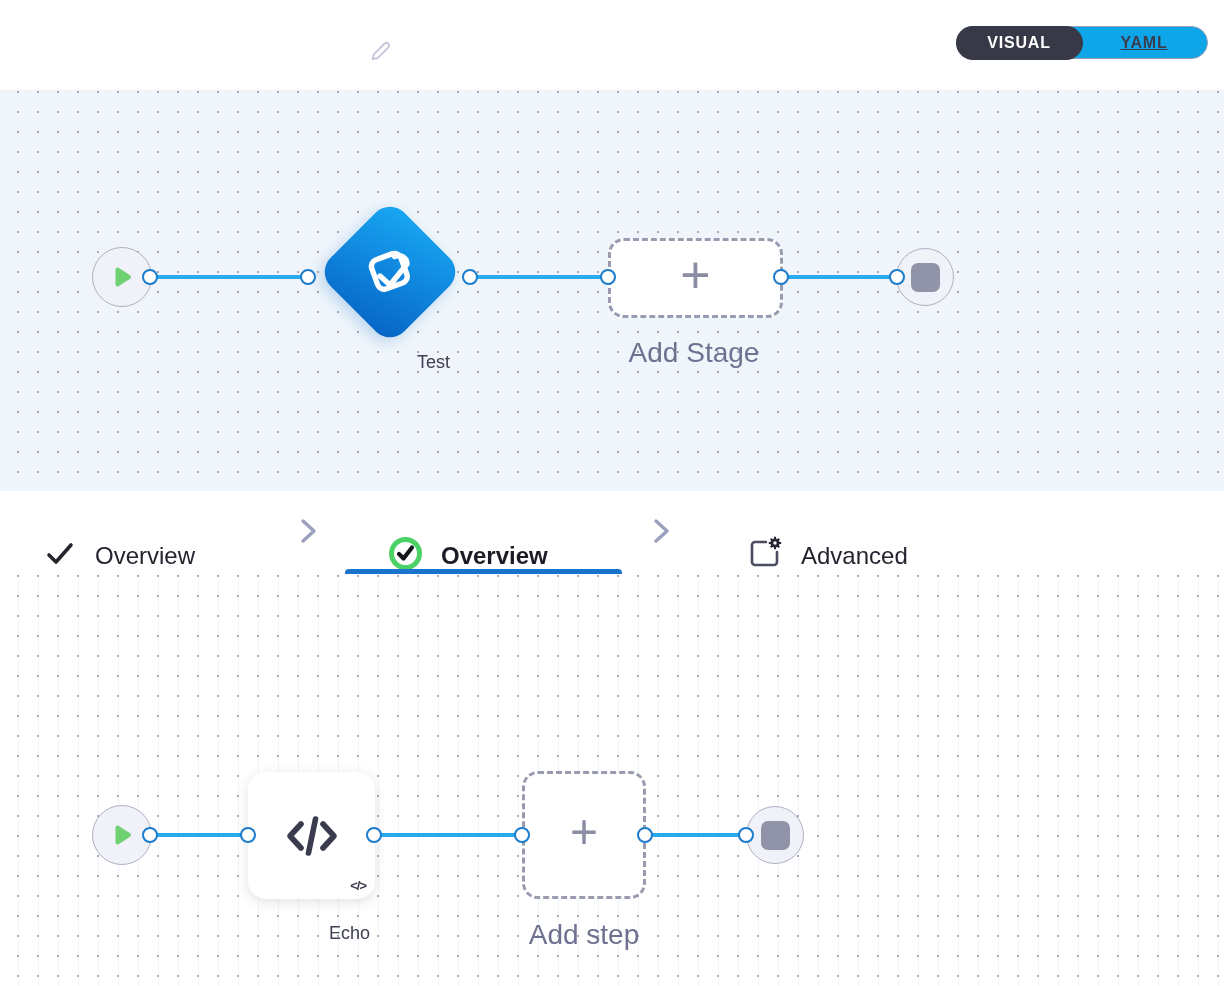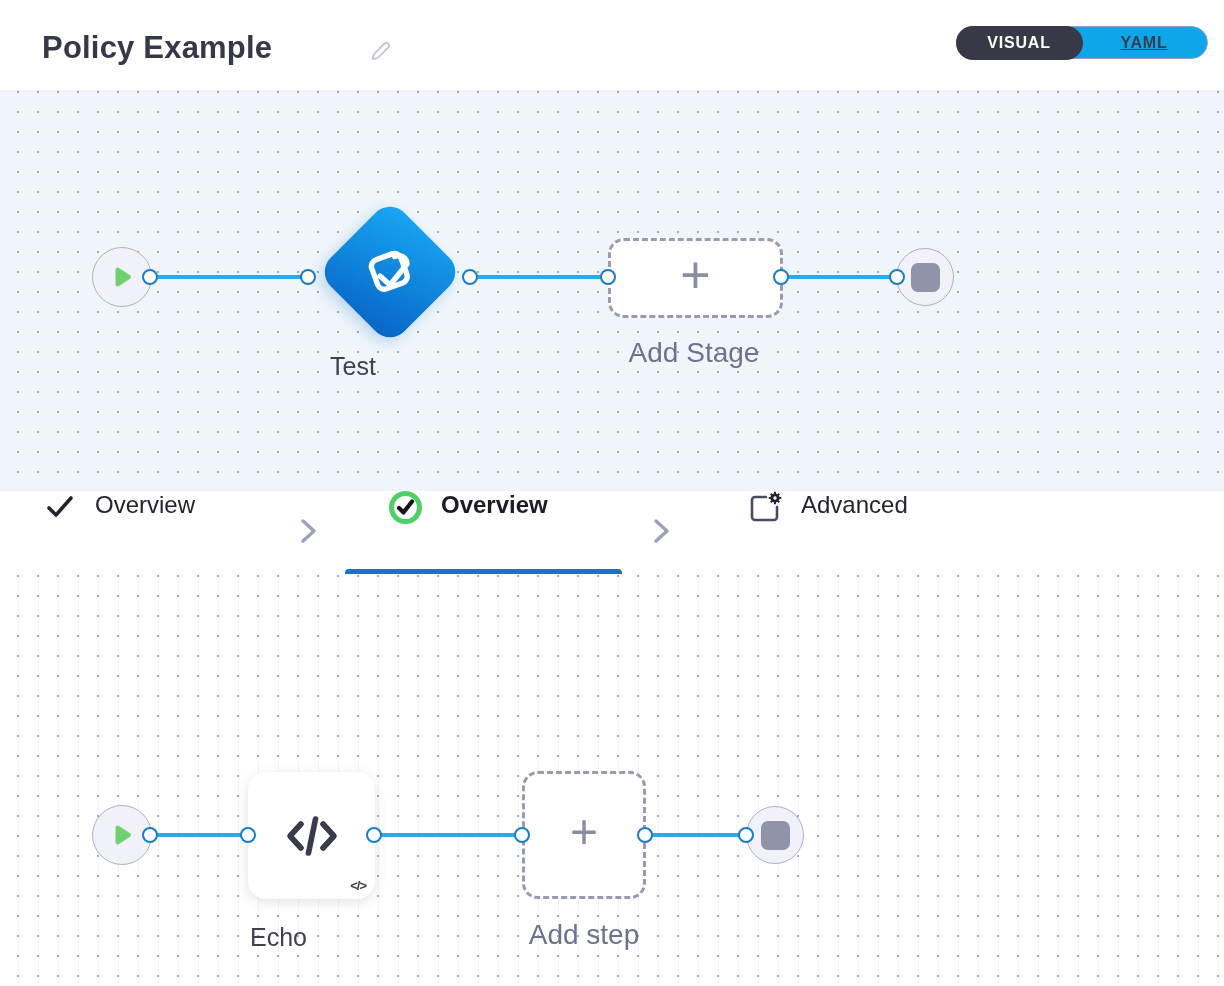--- a/index.html
+++ b/index.html
@@ -35,39 +35,38 @@
 
   .diamond { position:absolute; width:104px; height:104px; border-radius:20px; transform:rotate(45deg); background:linear-gradient(160deg,#18a5f2 5%,#0767c8 95%); box-shadow:0 6px 14px rgba(7,103,200,0.22); z-index:5; cursor:pointer; }
   .diamond-icon { position:absolute; z-index:6; pointer-events:none; }
 
   .dashed-box { position:absolute; background:#fff; border:3px dashed #999bb1; display:flex; align-items:center; justify-content:center; z-index:5; cursor:pointer; }
   .plus-glyph { font-size:52px; font-weight:300; color:#8b8da3; line-height:1; margin-top:-6px; }
 
   .step-card { position:absolute; width:127px; height:127px; border-radius:18px; background:#fff; box-shadow:0 3px 12px rgba(96,97,112,0.18); display:flex; align-items:center; justify-content:center; z-index:5; cursor:pointer; }
   .code-badge { position:absolute; right:9px; bottom:6px; font-size:13px; font-weight:700; color:#3a3c4e; letter-spacing:-1px; }
 
-  .node-label { position:absolute; font-size:25px; color:#3f4152; text-align:left; z-index:3; }
+  .node-label { position:absolute; font-size:18px; color:#3f4152; text-align:right; z-index:3; }
   .ghost-label { position:absolute; font-size:28px; color:#6e7190; text-align:center; z-index:3; }
 
   
   .tabbar { position:absolute; left:0; top:491px; width:1224px; height:83px; background:#fff; }
-  .tab-item { position:absolute; top:0; height:79px; display:flex; align-items:flex-start; gap:19px; cursor:pointer; }
+  .tab-item { position:absolute; top:0; height:79px; display:flex; align-items:flex-end; gap:19px; cursor:pointer; }
   .tab-label { font-size:24px; color:#23242e; }
   .tab-label.bold { font-weight:700; color:#1b1c26; }
   .chevron { position:absolute; top:24px; }
   .green-badge { width:33px; height:33px; border-radius:50%; border:5px solid #4cd165; background:#fff; display:flex; align-items:center; justify-content:center; }
   .tab-underline { position:absolute; left:345px; bottom:0; width:277px; height:5px; background:#1873cc; border-radius:4px 4px 0 0; }
 </style>
 </head>
 <body>
 
 <div class="app">
 
   <div class="header">
-    <div class="page-title">Policy Example</div>
     <span class="edit-icon">
       <svg width="24" height="24" viewBox="0 0 24 24" fill="none" stroke="#c3c5d8" stroke-width="1.8" stroke-linejoin="round" stroke-linecap="round">
         <path d="M4.5 20 L5.8 15.3 L16.6 4.5 a2.7 2.7 0 0 1 3.8 3.8 L9.6 19.1 L4.5 20 Z"></path>
       </svg>
     </span>
     <div class="view-toggle">
       <div class="toggle-seg selected">VISUAL</div>
       <div class="toggle-seg unselected">YAML</div>
     </div>
   </div>

